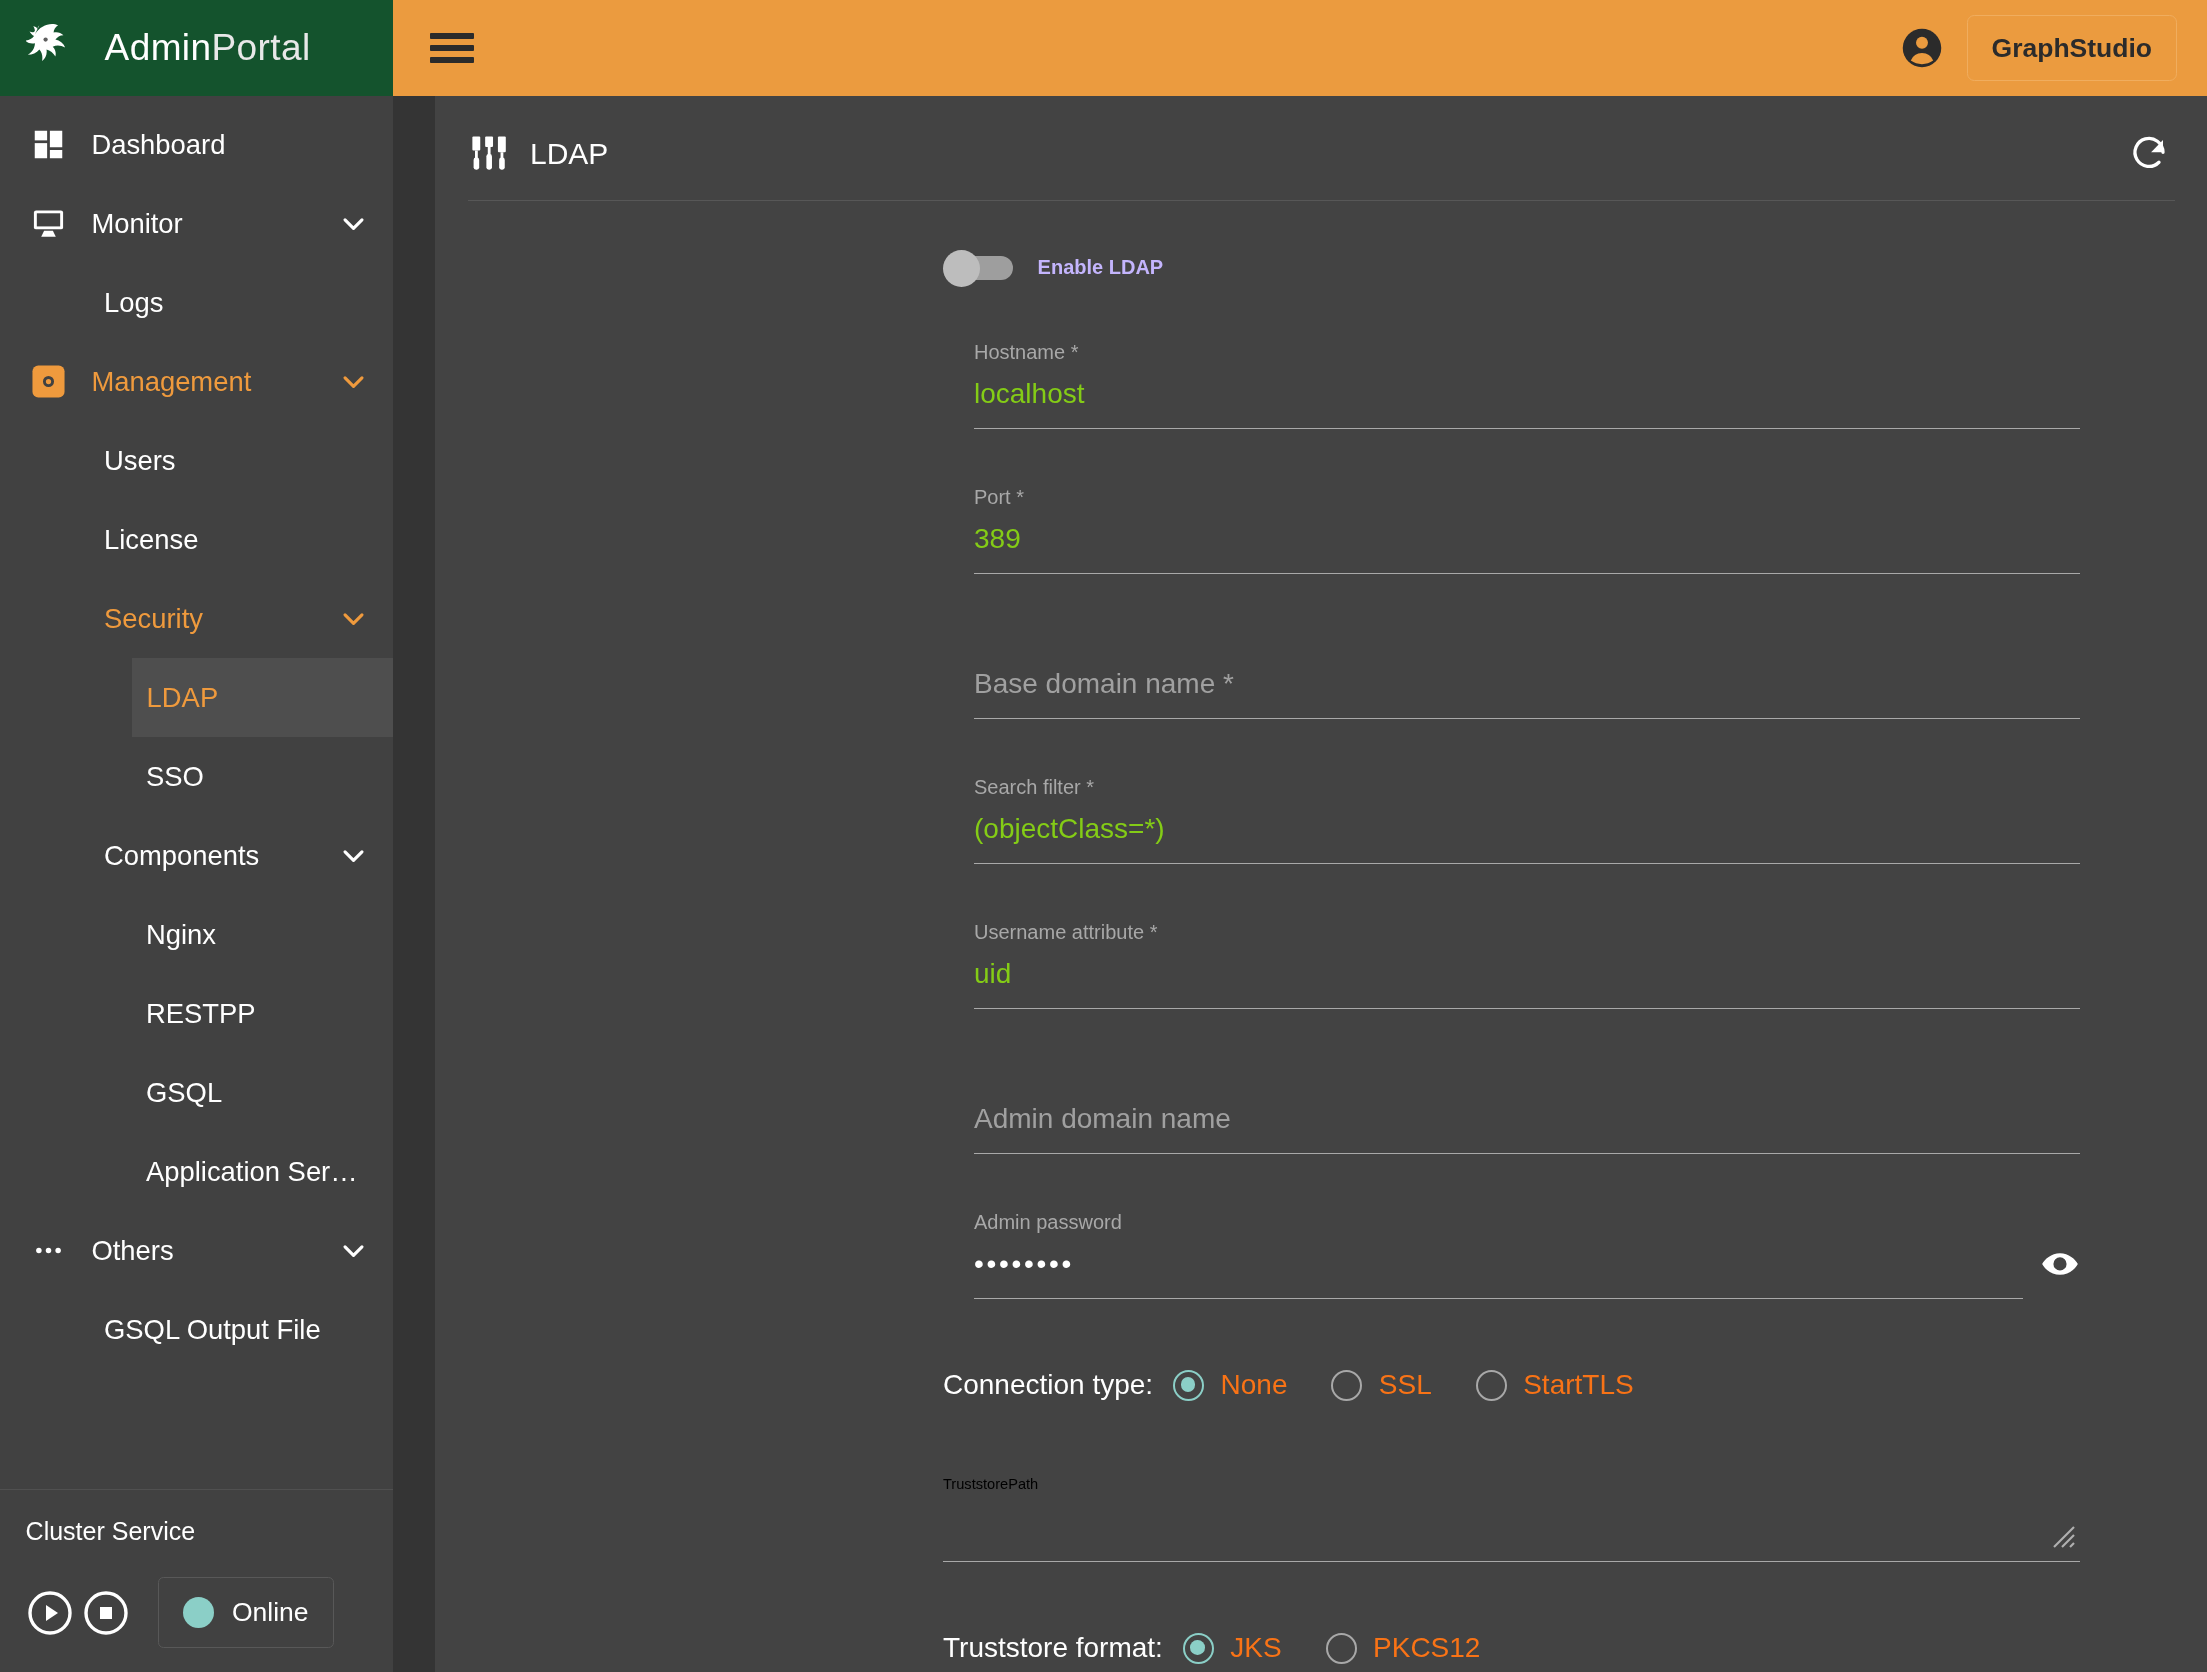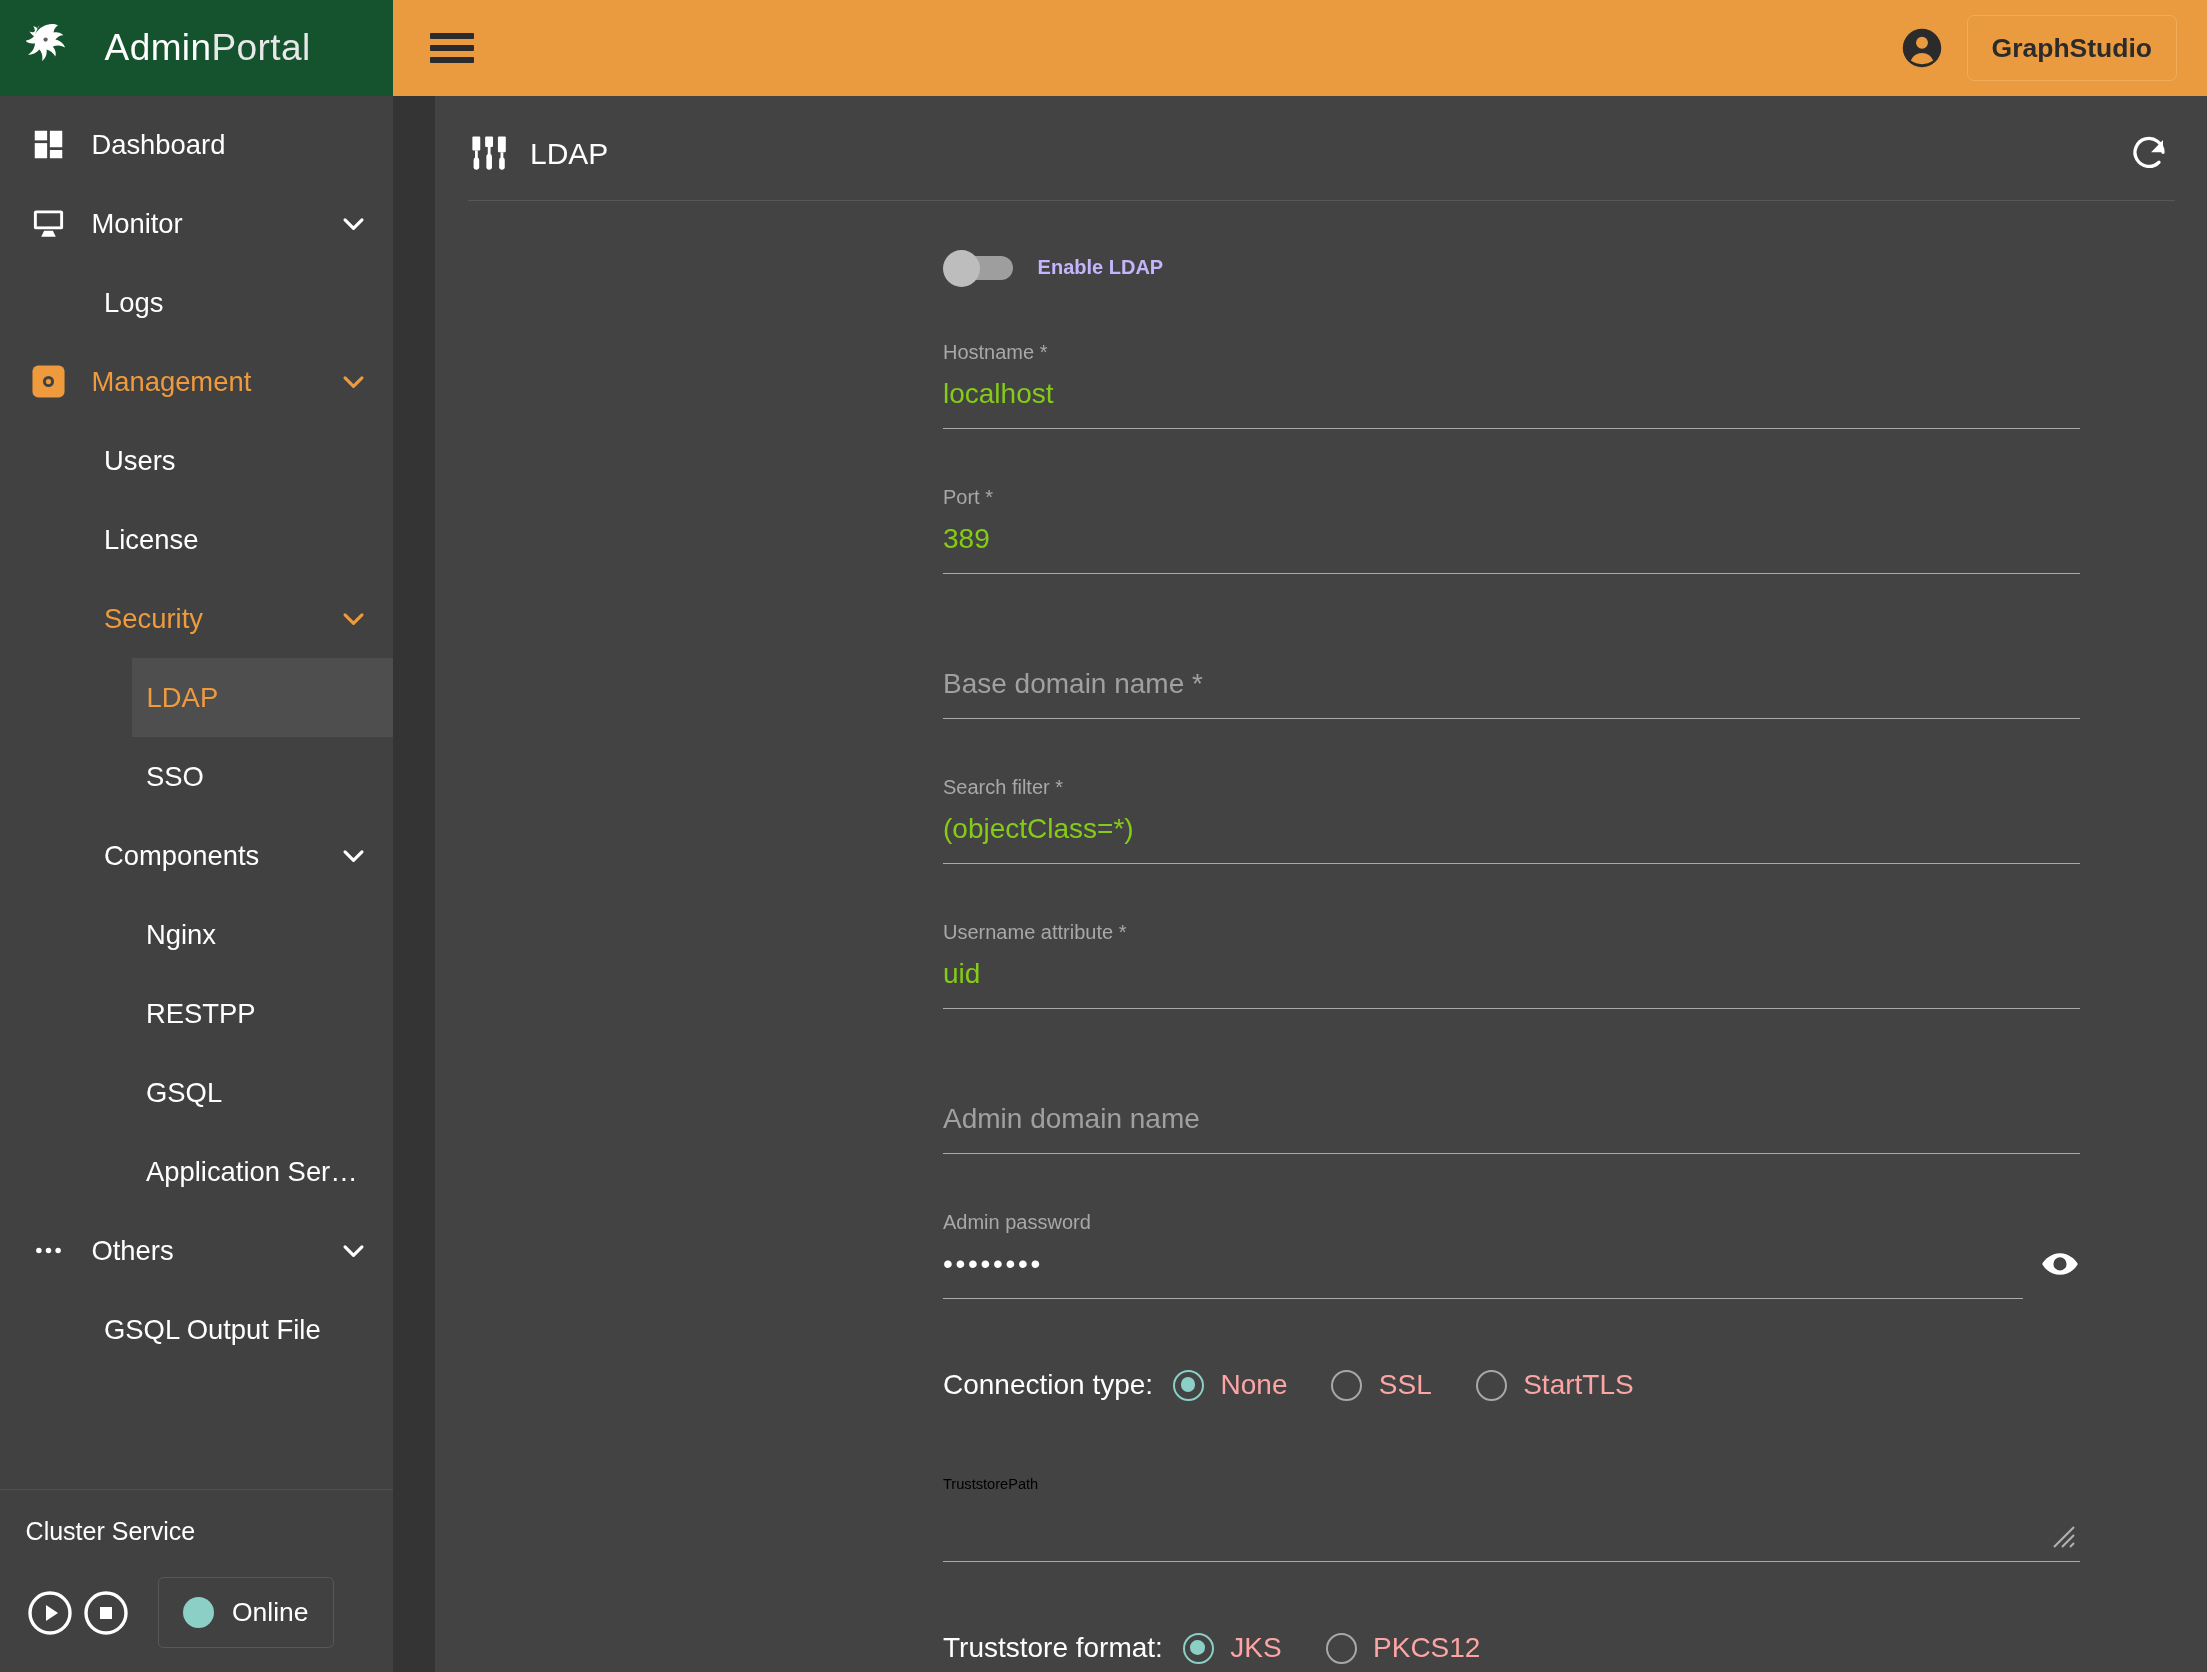--- a/index.html
+++ b/index.html
@@ -94,21 +94,21 @@
 
   .form { padding: 38px 128px 0 508px; }
   .form-inner { max-width: 1608px; }
 
   .toggle-row { display: flex; align-items: center; gap: 25.6px; height: 57px; margin-bottom: 27.4px; }
   .switch { width: 69px; height: 31px; position: relative; cursor: pointer; flex: 0 0 69px; }
   .switch .track { position:absolute; left: 14.6px; top: 3.7px; width: 55px; height: 24px; border-radius: 12px; background: #9e9e9e; }
   .switch .knob { position:absolute; left: 0; top: 0; width: 37px; height: 37px; border-radius: 50%; background: #bdbdbd; top: -2.7px; }
   .toggle-label { color: #c4b5fd; font-size: 20px; font-weight: bold; }
 
-  .field { margin-bottom: 9.1px; padding-top: 16.4px; position: relative; }
+  .field { margin-bottom: 9.1px; padding-top: 16.4px; position: relative; margin-left: 31px; }
   .field-label { color: #a8a8a8; font-size: 20px; line-height: 25.6px; margin-bottom: 7.3px; }
   .field-value { color: #84cc16; font-size: 28px; line-height: 42px; min-height: 42px; padding-bottom: 12.8px; }
   .field-underline { height: 0.9px; background: #a9a9a9; }
   .field.empty .field-placeholder { color: #a0a0a0; font-size: 28px; line-height: 42px; padding-bottom: 12.8px; }
   .field.empty { padding-top: 31px; }
   .field.with-eye .field-underline { width: calc(100% - 57px); }
   .eye {
     position: absolute; right: 0; bottom: 14.6px;
     width: 40px; height: 40px; cursor: pointer;
   }
@@ -116,21 +116,21 @@
 
   .gap-sm { height: 31px; }
   .gap-md { height: 49px; }
 
   .radio-row { display: flex; align-items: center; height: 57px; }
   .radio-row .grp-label { color: #ffffff; font-size: 28px; margin-right: 20px; white-space: nowrap; }
   .radio-item { display: flex; align-items: center; gap: 16.4px; margin-right: 44px; cursor: pointer; }
   .radio { width: 31px; height: 31px; border-radius: 50%; border: 2.7px solid #a8a8a8; position: relative; flex: 0 0 31px; }
   .radio.sel { border-color: #8bcfc7; }
   .radio.sel::after { content:""; position:absolute; left:5.5px; top:5.5px; width:14.6px; height:14.6px; border-radius:50%; background:#8bcfc7; }
-  .radio-label { color: #fca5a5; font-size: 28px; white-space: nowrap; }
+  .radio-label { color: #f97316; font-size: 28px; white-space: nowrap; }
 
   .textarea-field { margin-bottom: 9.1px; padding-top: 31px; position: relative; }
   .textarea-box { min-height: 69px; }
   .resize-grip { position: absolute; right: 3.7px; bottom: 12.8px; width: 24px; height: 24px; }
 </style>
 </head>
 <body>
 
 <div class="app">
 

